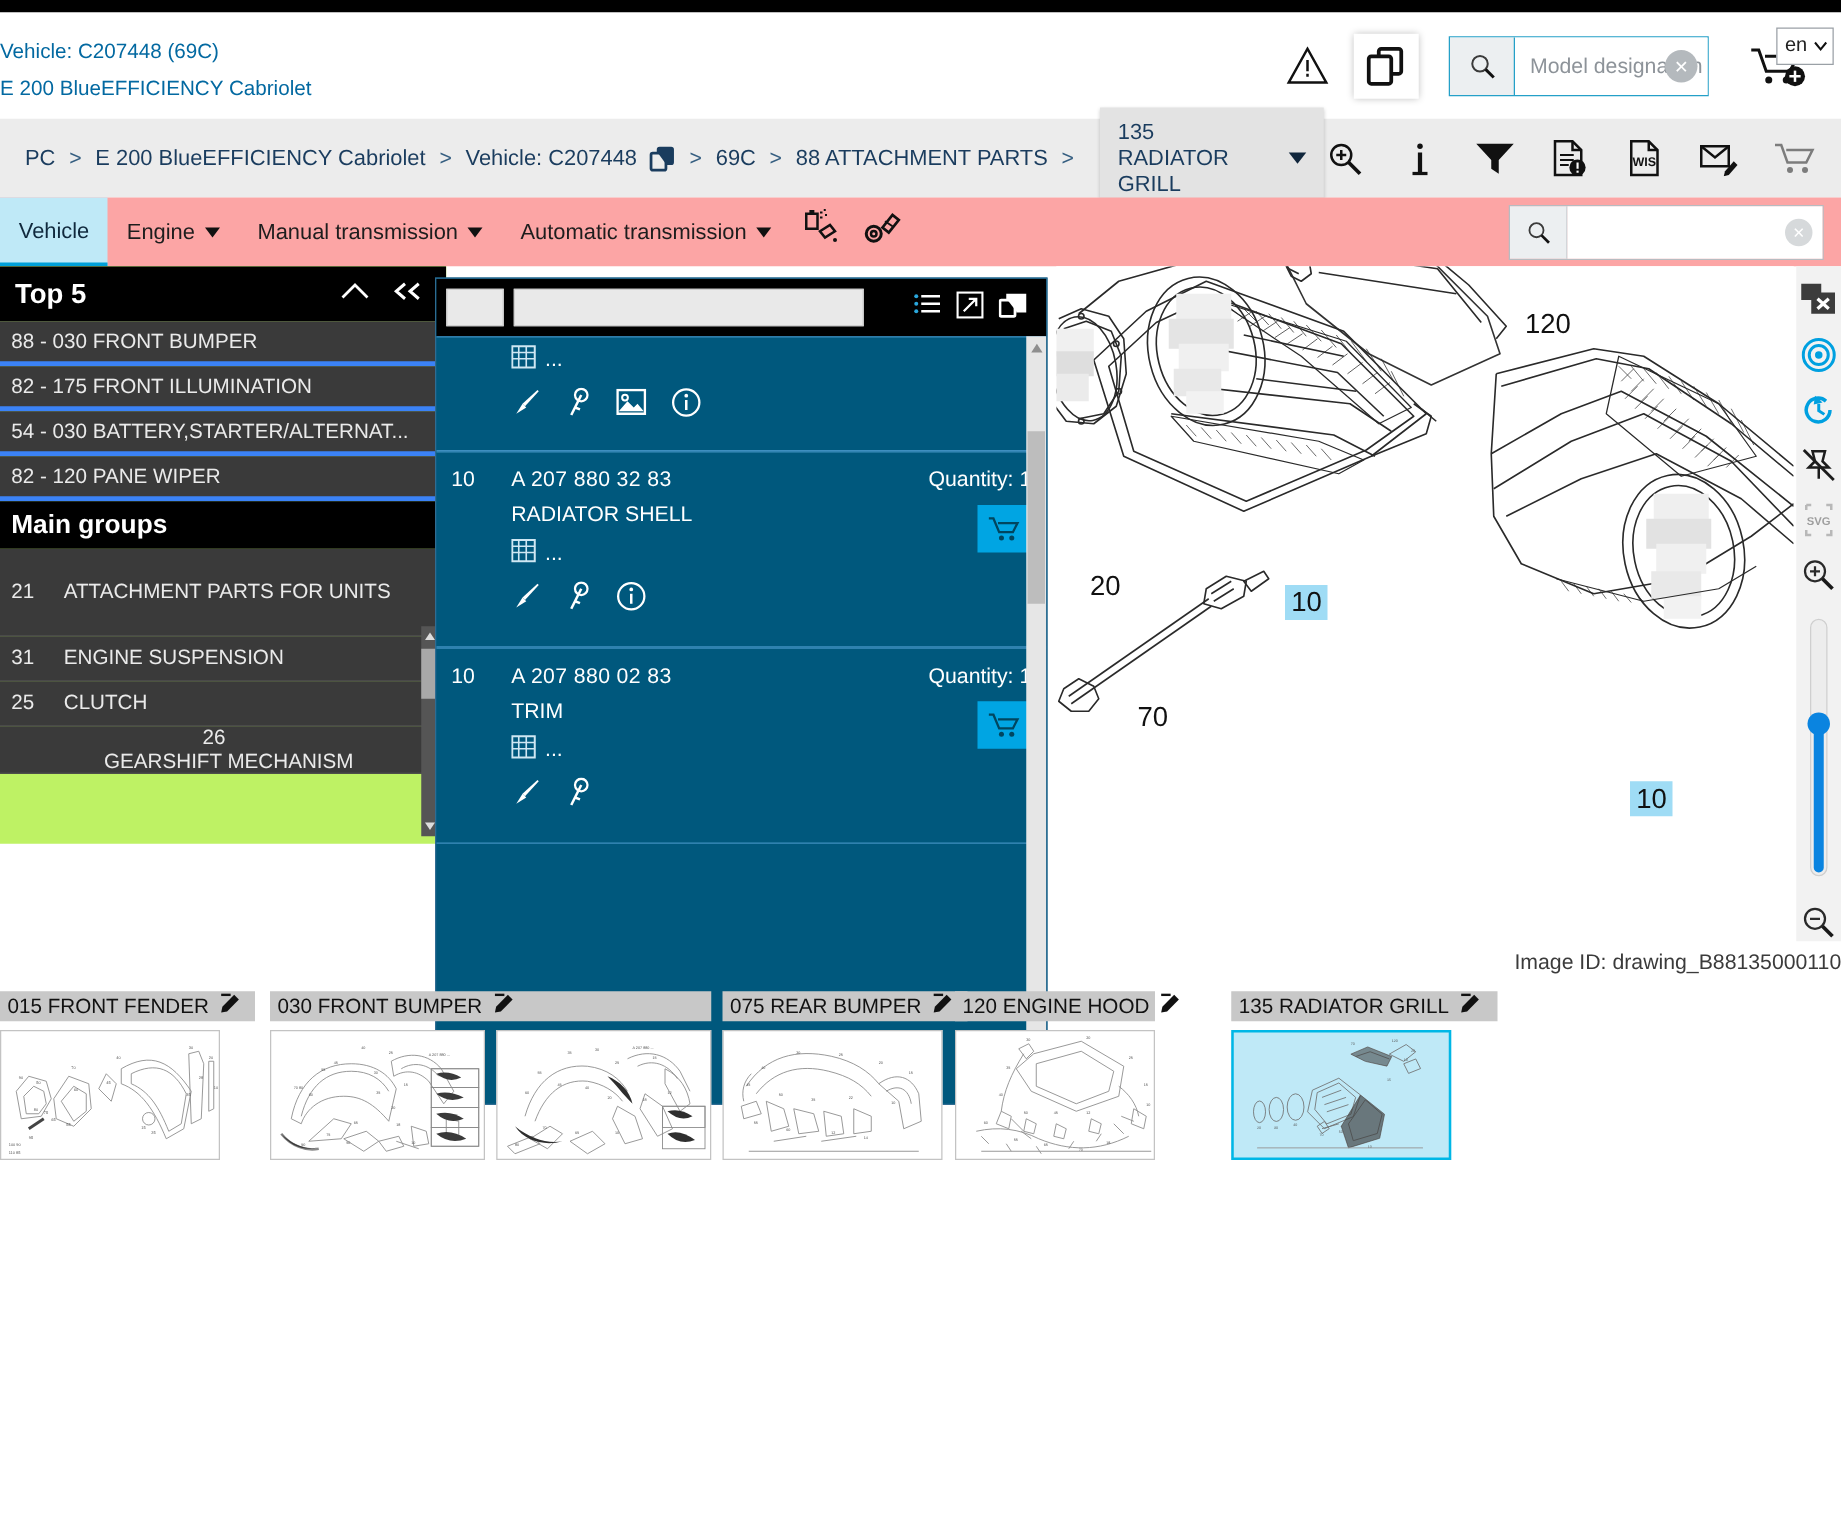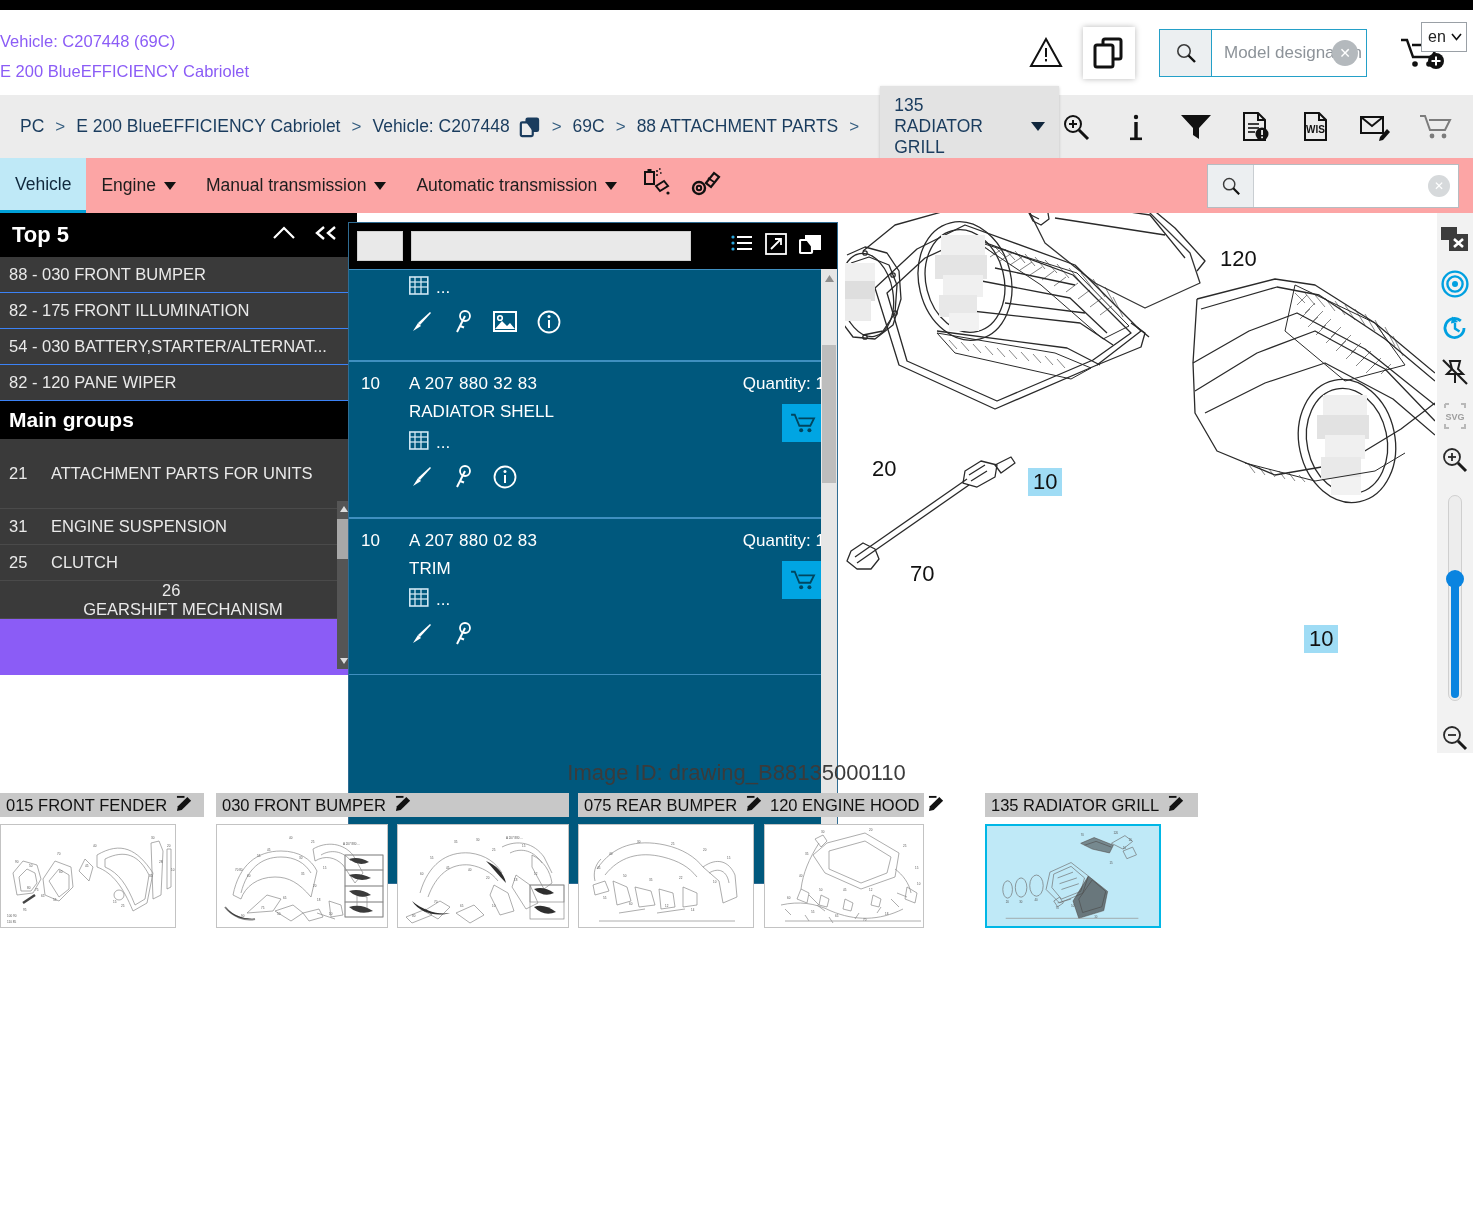--- a/index.html
+++ b/index.html
@@ -12,21 +12,21 @@
     overflow:hidden;
     position:relative;
   }
 
   
   .topstrip { position:absolute; left:0; top:0; width:1473px; height:10px; background:#000; }
 
   
   .header { position:absolute; left:0; top:10px; width:1473px; height:85px; background:#fff; }
   .veh-info { position:absolute; left:0; top:16px; width:600px; }
-  .veh-line { font-size:16.5px; color:#8b5cf6; line-height:30px; padding-left:0px; }
+  .veh-line { font-size:16.5px; color:#0369a1; line-height:30px; padding-left:0px; }
 
   .hdr-right { position:absolute; right:0; top:0; height:85px; display:flex; align-items:center; }
   .warn-icon { width:46px; height:46px; display:flex; align-items:center; justify-content:center; margin-right:14px; }
   .copy-btn {
     width:52px; height:52px; background:#fff; display:flex; align-items:center; justify-content:center;
     box-shadow:0 0 6px rgba(0,0,0,0.28); margin-right:24px;
   }
   .search-group { display:flex; height:48px; border:1px solid #24a0c8; margin-right:26px; }
   .search-ico-box { width:52px; background:#eceff1; display:flex; align-items:center; justify-content:center; border-right:1px solid #24a0c8;}
   .search-field { width:154px; background:#fff; display:flex; align-items:center; position:relative; padding-left:12px; }
@@ -69,26 +69,26 @@
   .tabsearch { margin-left:auto; display:flex; height:44px; margin-right:14px; align-self:center; border:1px solid #b6bcc1; }
   .tabsearch .tsico { width:46px; background:#eceff1; display:flex; align-items:center; justify-content:center; border-right:1px solid #c9ced2; }
   .tabsearch .tsinp { width:204px; background:#fff; position:relative; }
   .tabsearch .tsclear { position:absolute; right:8px; top:50%; transform:translateY(-50%);
         width:22px;height:22px;border-radius:50%;background:#d6d9db;color:#fff;display:flex;align-items:center;justify-content:center;font-size:12px;}
 
   
   .main { position:absolute; left:0; top:213px; width:1473px; height:462px; }
 
   
-  .sidebar { position:absolute; left:0; top:0; width:357px; height:462px; background:#8b5cf6; overflow:hidden; }
+  .sidebar { position:absolute; left:0; top:0; width:357px; height:462px; background:#bef264; overflow:hidden; }
   .sb-head { background:#000; color:#fff; height:44px; display:flex; align-items:center; padding:0 12px; }
   .sb-head .t { font-size:22px; font-weight:bold; }
   .sb-head .acts { margin-left:auto; display:flex; gap:16px; align-items:center; padding-right:6px;}
   .sb-item { height:36px; display:flex; align-items:center; color:#eaeaea; font-size:16.5px;
-             padding-left:9px; border-bottom:1px solid #3b82f6; background:#3a3a3a; white-space:nowrap; }
+             padding-left:9px; border-bottom:4px solid #3b82f6; background:#3a3a3a; white-space:nowrap; }
   .sb-sub { background:#000; color:#fff; height:38px; display:flex; align-items:center; padding-left:9px;
             font-size:21px; font-weight:bold; }
   .mg-item { display:flex; align-items:center; color:#eaeaea; font-size:16.5px; border-bottom:1px solid #4a4a4a;
              padding-left:9px; background:#3a3a3a; }
   .mg-num { width:42px; flex:none; }
   .sb-scroll { position:absolute; right:6px; top:288px; width:14px; height:168px; background:#555; }
   .sb-thumb { position:absolute; left:0; top:18px; width:14px; height:40px; background:#a8a8a8; }
   .sb-ar { position:absolute; left:0; width:14px; height:16px; display:flex; align-items:center; justify-content:center; }
 
   
@@ -122,21 +122,21 @@
   
   .rtool { position:absolute; left:1437px; top:0; width:36px; height:540px; background:#f2f2f2;
            display:flex; flex-direction:column; align-items:center; padding-top:12px; gap:14px; }
   .rtool .ri { width:32px; height:32px; display:flex; align-items:center; justify-content:center; }
   .zoomtrack { width:14px; height:220px; background:#ededed; border:1px solid #cfcfcf; border-radius:7px;
                position:relative; margin-top:6px; }
   .zoomfill { position:absolute; left:2px; bottom:2px; width:8px; height:120px; background:#0a84e0; border-radius:4px; }
   .zoomknob { position:absolute; left:-3px; bottom:112px; width:18px; height:18px; border-radius:50%; background:#0a84e0; }
 
   
-  .imgid { position:absolute; left:0; top:760px; width:1473px; text-align:center; font-size:22px; color:#3b3b3b; }
+  .imgid { position:absolute; left:0; top:760px; width:1473px; text-align:right; font-size:17px; color:#3b3b3b; }
 
   
   .thumbs { position:absolute; left:0; top:793px; width:1473px; height:150px; }
   .tgroup { position:absolute; top:0; }
   .tlabel { height:24px; background:#c8c8c8; display:flex; align-items:center; padding:0 6px; gap:9px;
             font-size:16.5px; color:#111; white-space:nowrap; }
   .tlabel.sel { background:#c8c8c8; }
   .trow { display:flex; gap:9px; margin-top:7px; }
   .thumb { width:176px; height:104px; background:#fff; border:1px solid #c3c3c3; position:relative; overflow:hidden; }
   .thumb.selected { background:#bfe9f7; border:2px solid #00b7e6; }

